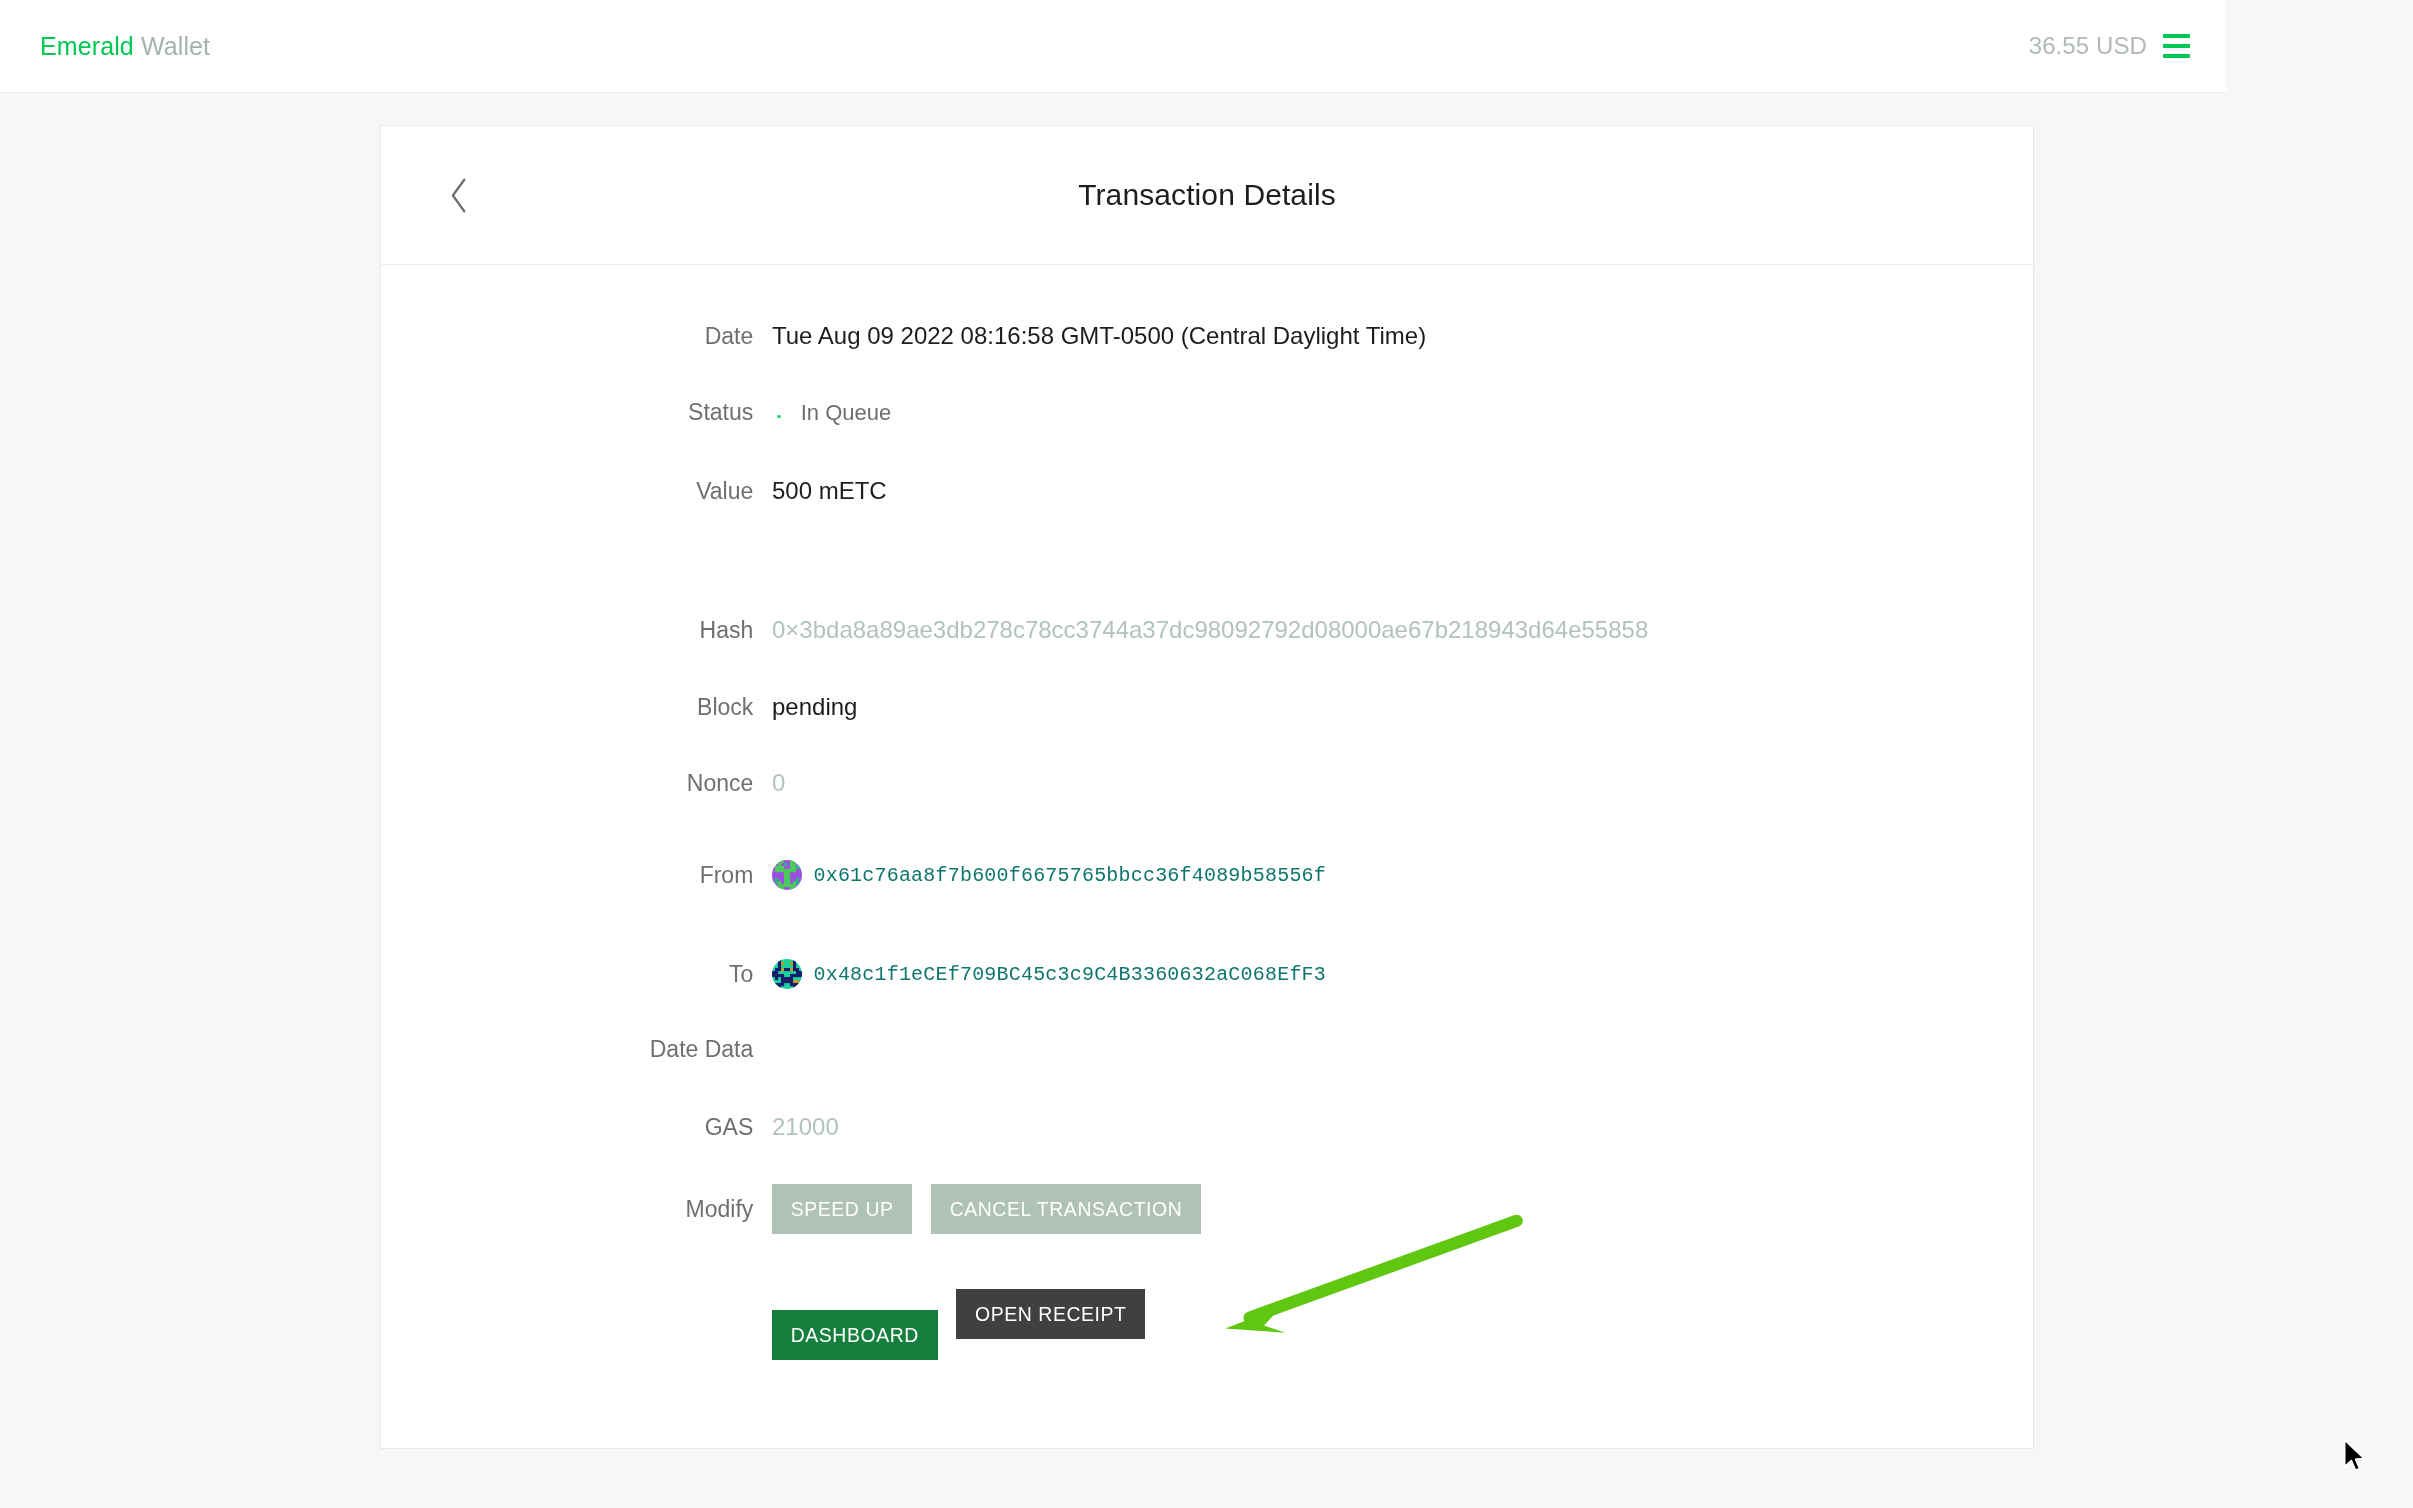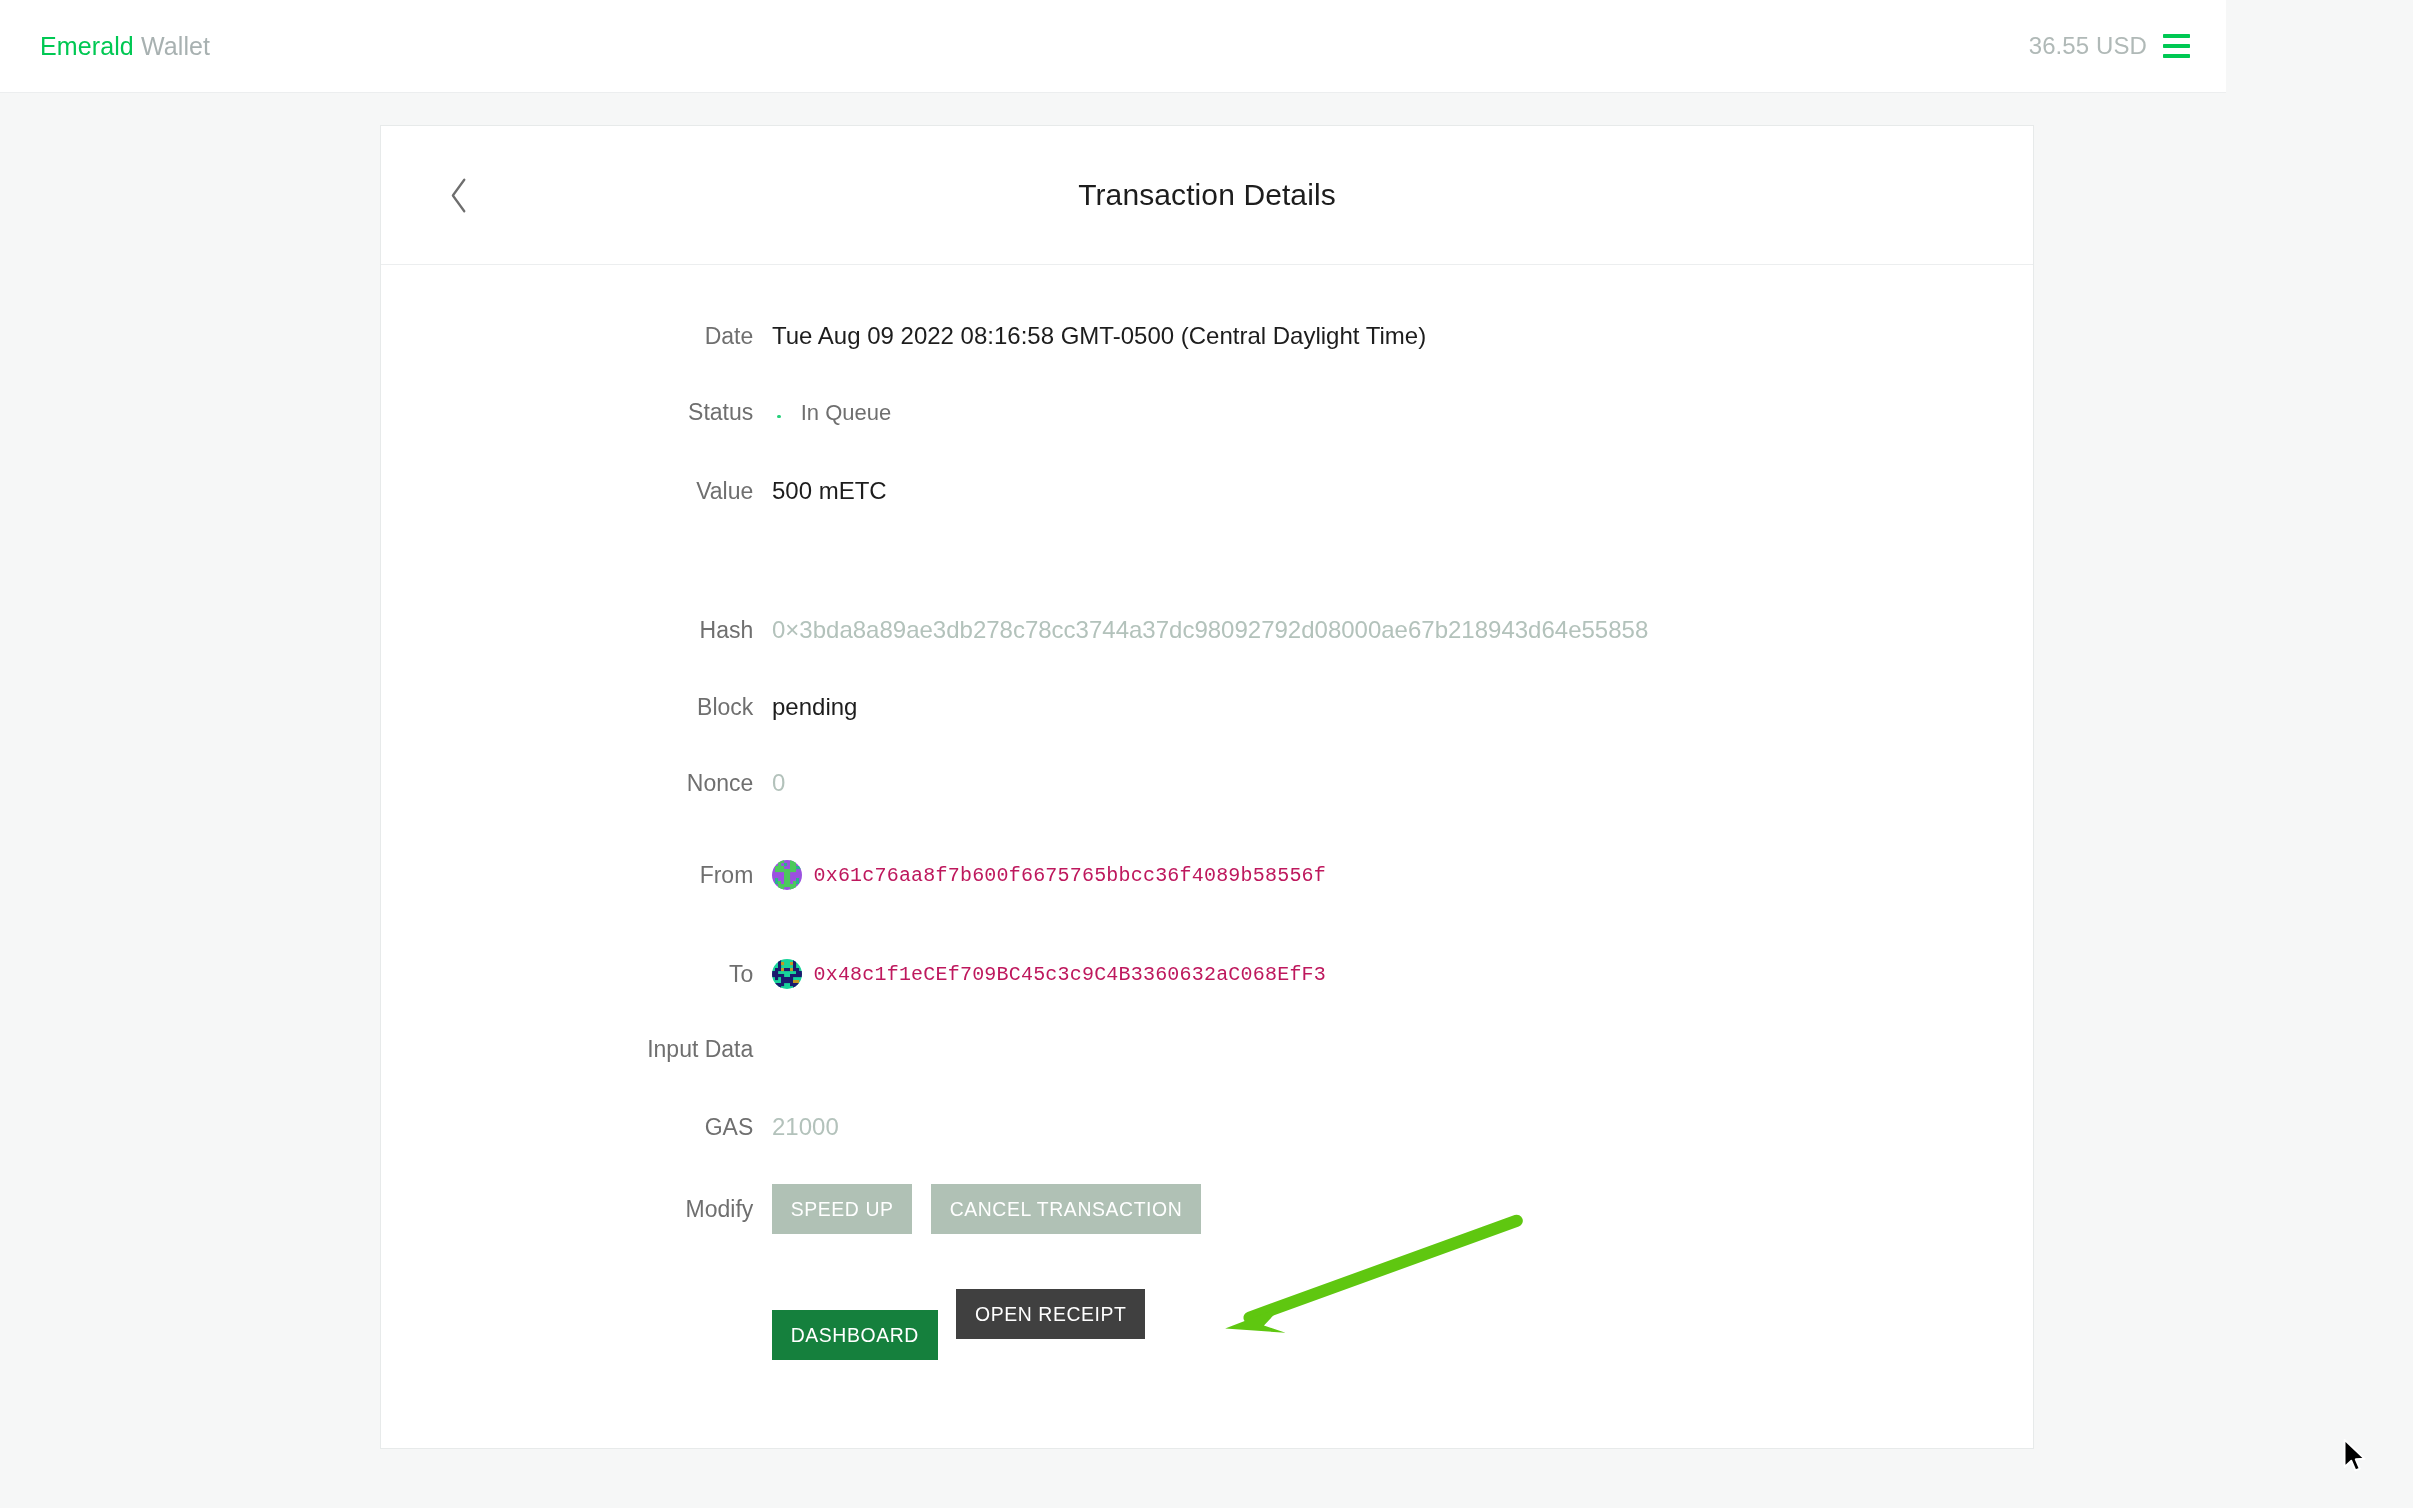--- a/index.html
+++ b/index.html
@@ -83,21 +83,21 @@
     white-space: nowrap;
   }
   .val {
     font-size: 24px;
     color: #1d1d1d;
     white-space: nowrap;
     display: flex; align-items: center;
   }
   .val.muted  { color: #b3c2bb; }
   .val.mono   { font-family: "Liberation Mono", monospace; font-size: 20px; letter-spacing: 0.2px; }
-  .val.addr   { color: #be185d; text-align: right; }
+  .val.addr   { color: #0f766e; text-align: right; }
 
   
   .status-wrap { display: flex; align-items: center; }
   .spinner {
     width: 24.4px; height: 24.4px; position: relative;
     margin-right: 4.3px; flex: 0 0 24.4px;
   }
   .spinner::after {
     content: "";
     position: absolute; left: 5px; top: 14.4px;
@@ -324,21 +324,21 @@
               <rect x="20" y="90" width="10.35" height="10.35" fill="#1a1a6e"></rect>
               <rect x="70" y="90" width="10.35" height="10.35" fill="#1a1a6e"></rect>
               <rect x="80" y="90" width="10.35" height="10.35" fill="#1a1a6e"></rect>
             </svg>
           </span>
         <span>0x48c1f1eCEf709BC45c3c9C4B3360632aC068EfF3</span>
       </div>
     </div>
 
     <div class="row" style="top:771px;">
-      <div class="lbl">Input Data</div>
+      <div class="lbl">Date Data</div>
       <div class="val"></div>
     </div>
 
     <div class="row" style="top:848px;">
       <div class="lbl">GAS</div>
       <div class="val muted">21000</div>
     </div>
 
     <div class="row" style="top:919px;">
       <div class="lbl">Modify</div>

